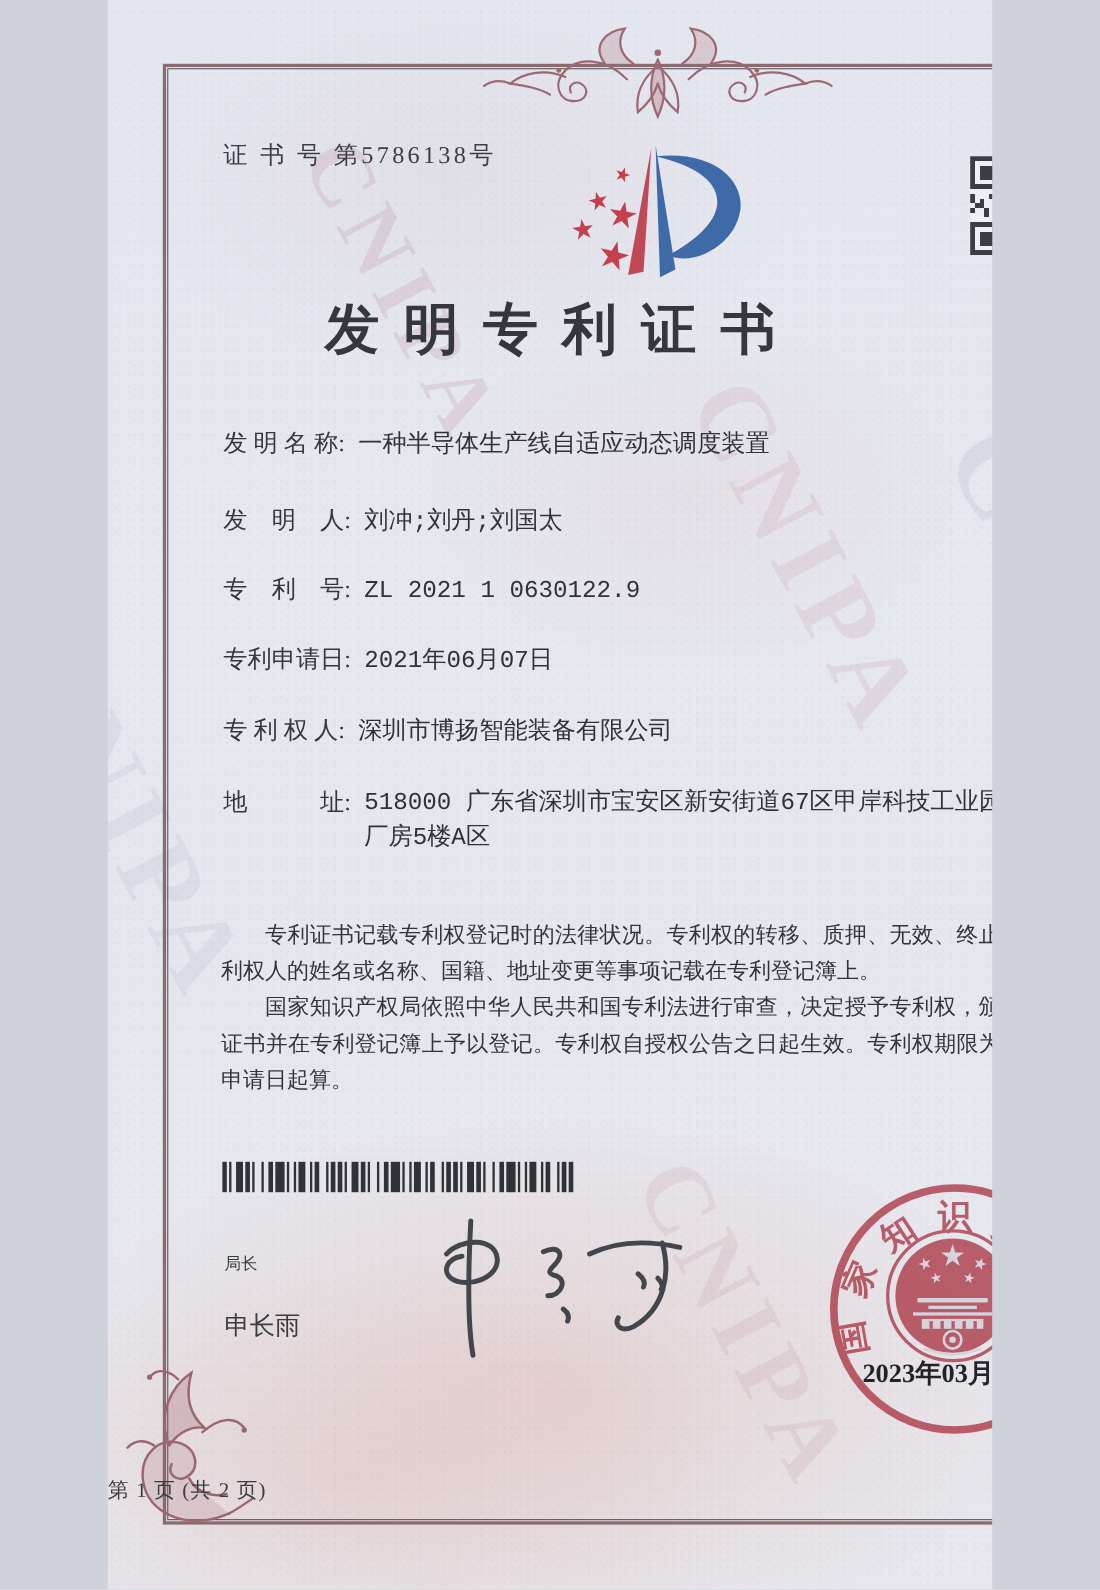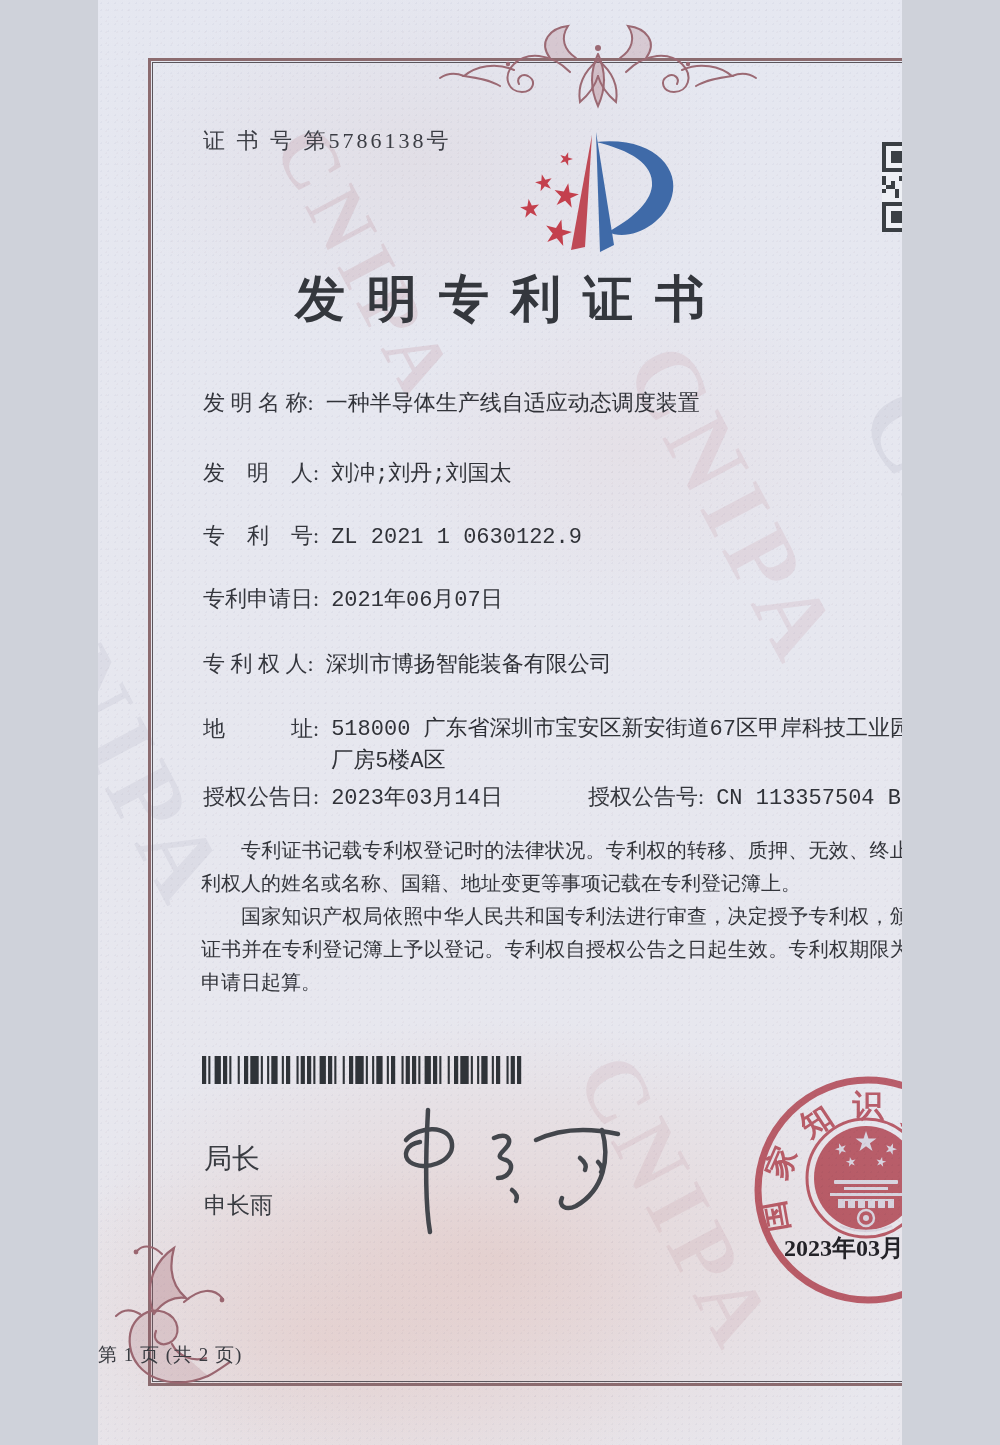--- a/index.html
+++ b/index.html
@@ -58,21 +58,21 @@
   }
   .row{position:absolute;left:105px;z-index:4;font-size:22px;white-space:nowrap;}
   .flabel{color:#35373e;}
   .fvalue{margin-left:12px;color:#303238;font-family:Liberation Mono, monospace;}
   .fvalue.wrap{display:inline-block;white-space:normal;width:628px;vertical-align:top;line-height:32px;}
   .pair2{position:absolute;left:385px;top:0;}
   .bodytext{position:absolute;left:103px;top:834px;width:810px;z-index:4;
     font-size:20px;line-height:33px;text-align:justify;color:#33353b;}
   .bodytext p{margin:0;text-indent:2em;}
   .barcode{position:absolute;left:104px;top:1056px;z-index:4;}
-  .director-role{position:absolute;left:106px;top:1140px;z-index:4;font-size:28px;color:#3a3c42;}
+  .director-role{position:absolute;left:106px;top:1140px;z-index:4;font-size:15px;color:#3a3c42;}
   .director-name{position:absolute;left:106px;top:1190px;z-index:4;font-size:23px;color:#3a3c42;}
   .sig{position:absolute;left:268px;top:1098px;z-index:4;}
   .seal{position:absolute;left:646px;top:1066px;z-index:5;mix-blend-mode:multiply;}
   .seal-char{font-size:31px;font-weight:bold;fill:#c4525e;text-anchor:middle;
     font-family:"Liberation Serif","DejaVu Serif",serif;}
   .seal-date{font-size:24px;font-weight:600;fill:#26262b;text-anchor:middle;
     font-family:"Liberation Serif","DejaVu Serif",serif;}
   .page-num{position:absolute;left:0;top:1342px;width:93%;z-index:4;text-align:left;
     font-size:19px;color:#3a3c42;letter-spacing:1px;}
   .cont-note{position:absolute;left:0;top:1400px;width:91%;z-index:4;text-align:center;
@@ -302,26 +302,20 @@
   </div>
   <div class="row" style="top:584px">
     <span class="flabel">专利申请日:</span><span class="fvalue">2021年06月07日</span>
   </div>
   <div class="row" style="top:649px">
     <span class="flabel">专 利 权 人:</span><span class="fvalue">深圳市博扬智能装备有限公司</span>
   </div>
   <div class="row" style="top:714px">
     <span class="flabel">地　　　址:</span><span class="fvalue wrap">518000 广东省深圳市宝安区新安街道67区甲岸科技工业园1号厂房5楼A区</span>
   </div>
-  <div class="row" style="top:782px">
-    <span class="flabel">授权公告日:</span><span class="fvalue">2023年03月14日</span>
-    <span class="pair2">
-      <span class="flabel">授权公告号:</span><span class="fvalue">CN 113357504 B</span>
-    </span>
-  </div>
 
   <div class="bodytext">
     <p>专利证书记载专利权登记时的法律状况。专利权的转移、质押、无效、终止、恢复和专利权人的姓名或名称、国籍、地址变更等事项记载在专利登记簿上。</p>
     <p>国家知识产权局依照中华人民共和国专利法进行审查，决定授予专利权，颁发发明专利证书并在专利登记簿上予以登记。专利权自授权公告之日起生效。专利权期限为二十年，自申请日起算。</p>
   </div>
 
   <svg class="barcode" width="322" height="28" viewBox="0 0 322 28">
     <g id="barcode-bars" fill="#2f3338">
         <rect x="0" y="0" width="4.2" height="28"></rect>
         <rect x="6.300000000000001" y="0" width="2.1" height="28"></rect>

